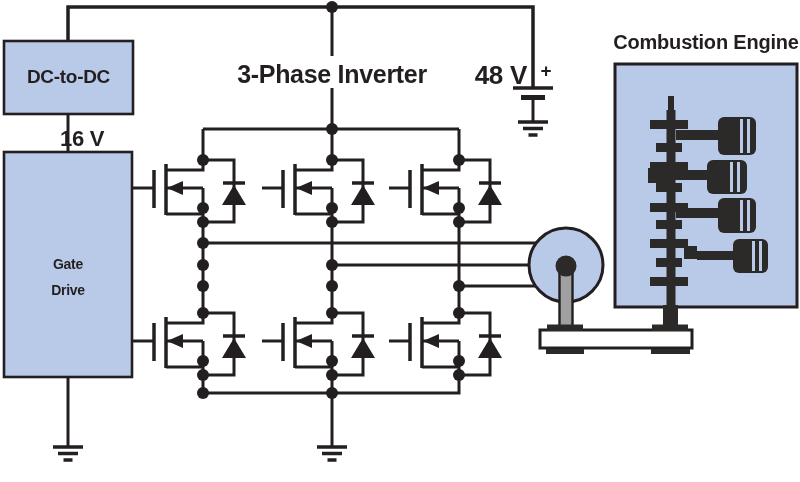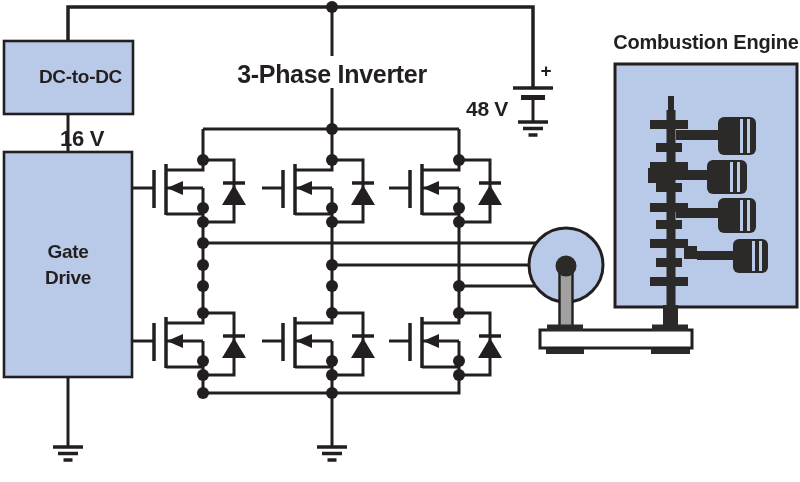--- a/index.html
+++ b/index.html
@@ -14,25 +14,25 @@
   .fillline{fill:var(--line,#231f20);stroke:none;}
   .blk{fill:var(--block-fill,#b9c9e8);stroke:var(--line,#231f20);stroke-width:2.6;}
   .blk3{fill:var(--block-fill,#b9c9e8);stroke:var(--line,#231f20);stroke-width:3;}
   .dark{fill:var(--dark-fill,#2b2a29);stroke:none;}
   .stripe{fill:var(--block-fill,#b9c9e8);stroke:none;}
   .grayshaft{fill:var(--shaft-gray,#a0a0a0);stroke:var(--line,#231f20);stroke-width:2.4;}
   .whitebar{fill:#ffffff;stroke:var(--line,#231f20);stroke-width:3;}
   
   .lbl{position:absolute;font-weight:700;letter-spacing:-0.3px;line-height:1.2;}
   .center{display:flex;align-items:center;justify-content:center;text-align:center;}
-  #dcdc-label{left:16px;top:41px;width:129px;height:73px;font-size:19px;}
-  #gate-label{left:4px;top:152px;width:128px;height:225px;font-size:19px;white-space:pre-line;line-height:26px;}
+  #dcdc-label{left:4px;top:41px;width:129px;height:73px;font-size:19px;}
+  #gate-label{left:4px;top:164px;width:128px;height:225px;font-size:14px;white-space:pre-line;line-height:26px;}
   #v16-label{left:60px;top:126px;font-size:22px;}
   #inverter-label{left:232px;top:59px;width:200px;font-size:25px;text-align:center;}
-  #v48-label{left:447px;top:60px;width:80px;font-size:21px;text-align:center;margin-top:36px;}
+  #v48-label{left:447px;top:60px;width:80px;font-size:26px;text-align:right;}
   #plus-label{left:536px;top:60px;width:20px;font-size:19px;text-align:center;}
   #bsg-label{left:526px;top:200px;width:80px;font-size:17px;text-align:center;}
   #engine-label{left:606px;top:30px;width:200px;font-size:20px;text-align:center;letter-spacing:-0.2px;}
 </style>
 </head>
 <body>
 
 <div class="stage">
   <svg width="800" height="482" viewBox="0 0 800 482">
     <defs>

